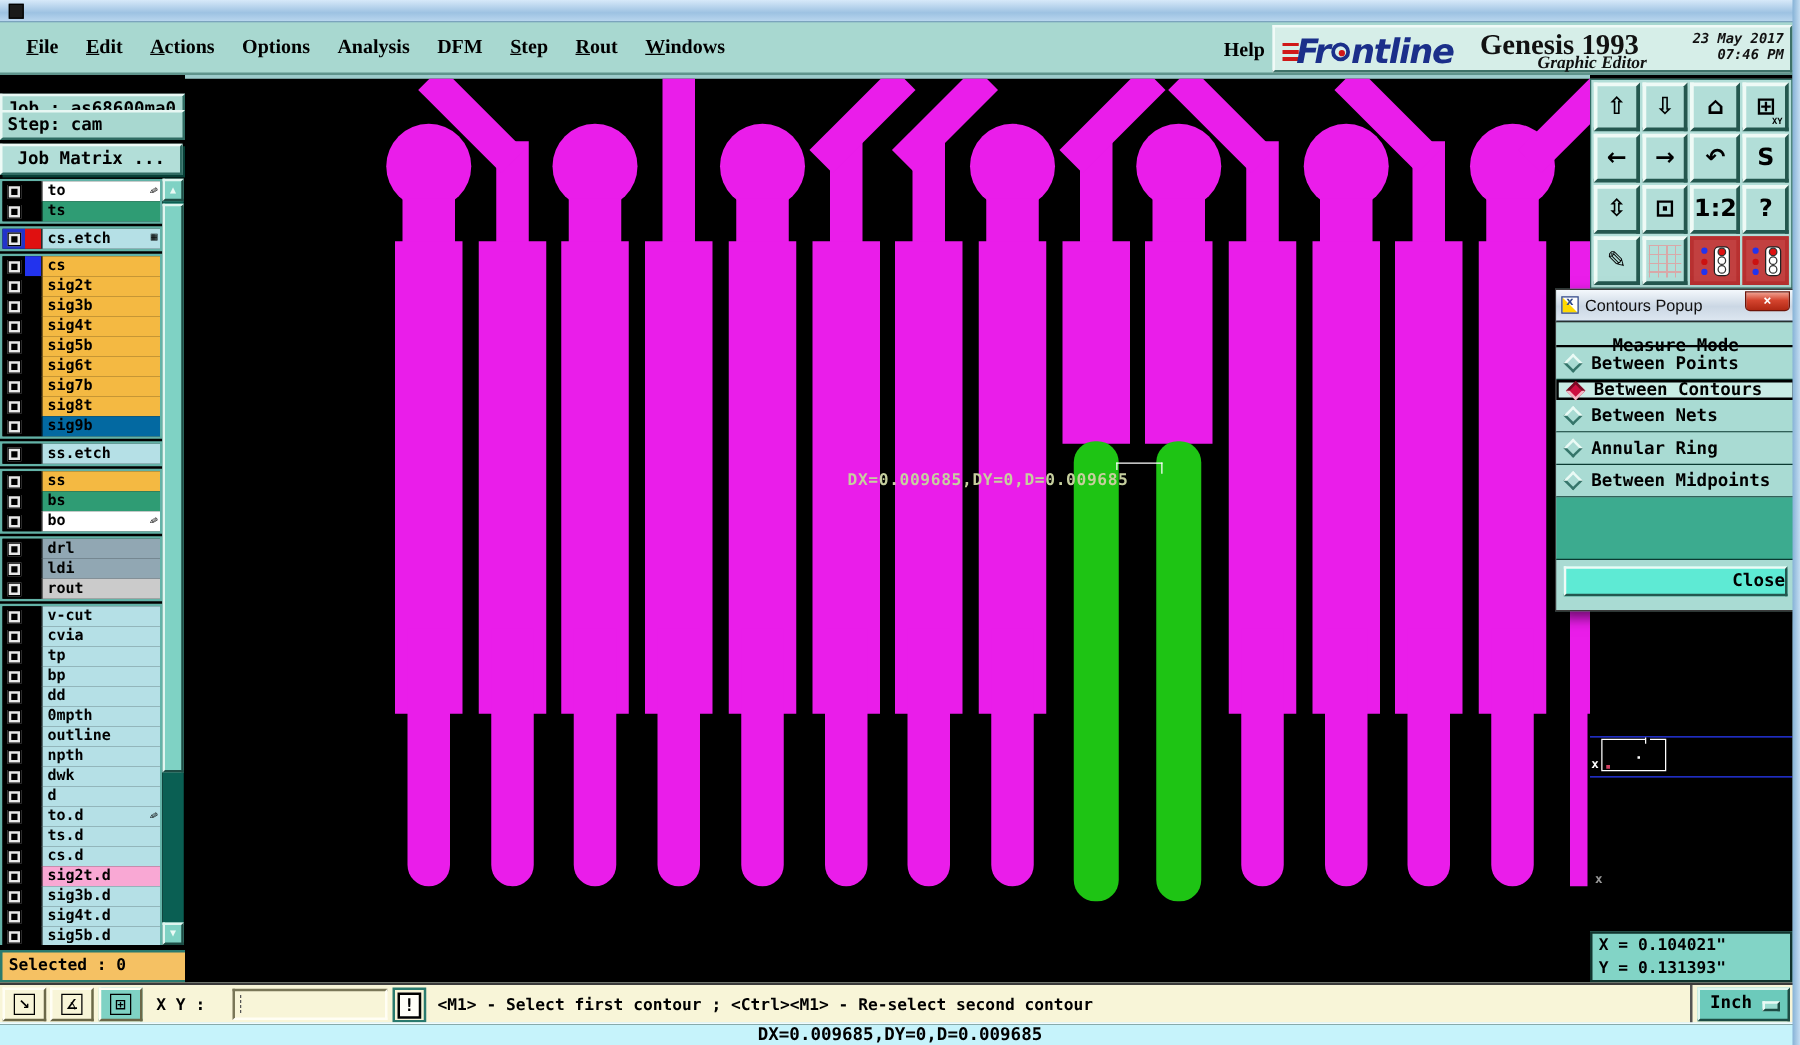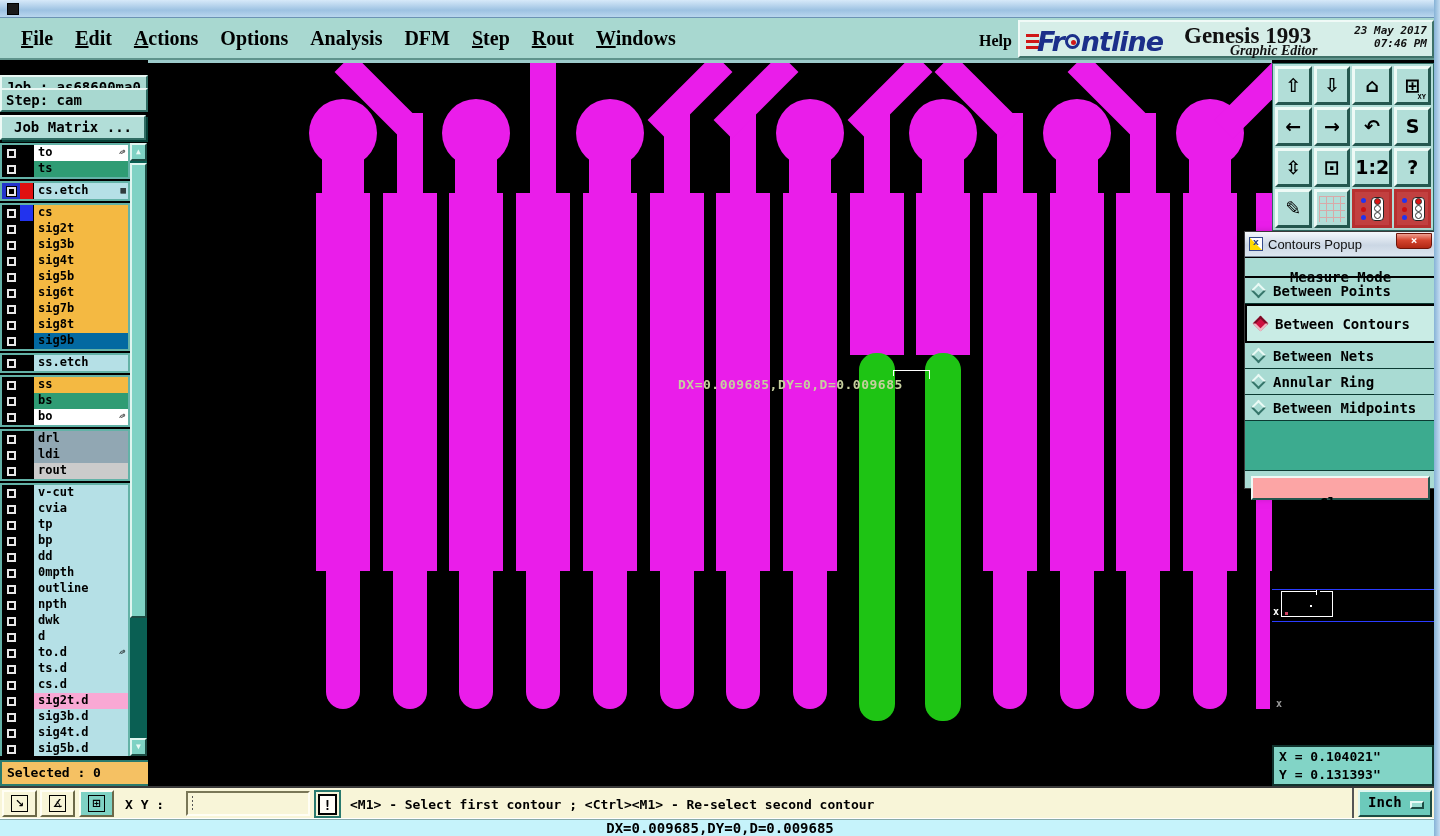--- a/index.html
+++ b/index.html
@@ -13,21 +13,21 @@
     background:linear-gradient(#d7e9f9,#9dc2e2 60%,#b9d6ee); border-bottom:1px solid #6b93b4; }
   #win-icon { left:7px; top:3px; width:12px; height:12px; background:#1a1a1a; border:1px solid #000; }
   #frame-right { left:1434px; top:0; width:6px; height:836px;
     background:linear-gradient(90deg,#86b2d6,#c4ddf2); z-index:80; }
 
   
   #menubar { left:0; top:18px; width:1440px; height:42px; background:#a8d8d0;
     border-bottom:2px solid #5f948c; }
   #menu-items { position:absolute; left:10px; top:0; height:40px; display:flex; align-items:center; }
   .menu-item { padding:4px 11px; font-family:"Liberation Serif", serif; font-weight:bold;
-    font-size:20px; color:#000; cursor:default; }
+    font-size:16px; color:#000; cursor:default; }
   .menu-item .ul { text-decoration:underline; }
   #menu-help { position:absolute; left:968px; top:10px; font-family:"Liberation Serif", serif;
     font-weight:bold; font-size:16px; }
 
   
   #brandbox { left:1018px; top:20px; width:416px; height:38px; background:#d6eee8;
     border:2px solid; border-color:#f0faf7 #3f7269 #3f7269 #f0faf7; }
   #fl-logo { position:absolute; left:6px; top:4px; height:30px; display:flex; align-items:center;
     font-family:"DejaVu Sans", sans-serif; font-style:italic; font-weight:bold;
     font-size:27px; color:#1b2f8a; letter-spacing:-1px; }
@@ -128,29 +128,29 @@
     font-weight:bold; color:#334a8a; font-family:"DejaVu Sans", sans-serif; }
   #popup-title-text { font-family:"Liberation Sans", sans-serif; font-size:13px; color:#111; flex:1; }
   #popup-close { width:36px; height:16px; border-radius:0 0 4px 4px; margin-top:-6px;
     background:linear-gradient(#f0a090,#d4442e 45%,#b02814); border:1px solid #6e1408;
     color:#fff; font-size:11px; font-weight:bold; text-align:center; line-height:14px; cursor:pointer; }
   #popup-body { border-top:1px solid #000; }
   #popup-header { height:20px; background:#a9dbd3; border-bottom:2px solid #000; text-align:center;
     font-weight:bold; font-size:14px; padding-top:11px; }
   .pp-opt { height:26px; background:#a9dbd3; border-bottom:1px solid #0b3a32; display:flex;
     align-items:center; padding-left:8px; cursor:pointer; }
-  .pp-opt.sel { background:#c9ece5; border:2px solid #000; height:39px; }
+  .pp-opt.sel { background:#c9ece5; border:2px solid #000; height:16px; }
   .pp-diamond { width:11px; height:11px; transform:rotate(45deg); margin-right:9px;
     border:2px solid; border-color:#eafaf5 #35756a #35756a #eafaf5; background:#a9dbd3; }
   .pp-opt.sel .pp-diamond { background:#cc1040; border-color:#7a0a24 #f2b8c4 #f2b8c4 #7a0a24; }
   .pp-label { font-weight:bold; font-size:14px; color:#000; white-space:nowrap; }
   #popup-spacer { height:50px; background:#3cab8f; border-bottom:1px solid #0b3a32; }
-  #popup-close-btn { margin:5px 6px; height:24px; background:#fca5a5; border:2px solid;
-    border-color:#eefaf6 #24574f #24574f #eefaf6; text-align:center; font-weight:bold;
-    font-size:14px; padding-top:17px; cursor:pointer; }
+  #popup-close-btn { margin:5px 6px; height:24px; background:#5eead4; border:2px solid;
+    border-color:#eefaf6 #24574f #24574f #eefaf6; text-align:right; font-weight:bold;
+    font-size:14px; padding-top:2px; cursor:pointer; }
 
   
   #bottombar { left:0; top:786px; width:1440px; height:32px; background:#f8f5d8;
     border-top:2px solid #3a3a3a; }
   .bb-btn { position:absolute; top:2px; width:35px; height:27px; background:#f8f5d8;
     border:2px solid; border-color:#fffef4 #6b6848 #6b6848 #fffef4; display:flex;
     align-items:center; justify-content:center; cursor:pointer; }
   .bb-icon { width:17px; height:17px; border:1px solid #000; font-size:11px; line-height:15px;
     text-align:center; font-weight:bold; font-family:"DejaVu Sans", sans-serif; }
   .bb-btn.teal { background:#7fd2c4; border-color:#d8f4ec #1d5throw4c44 #1d4c44 #d8f4ec; }

